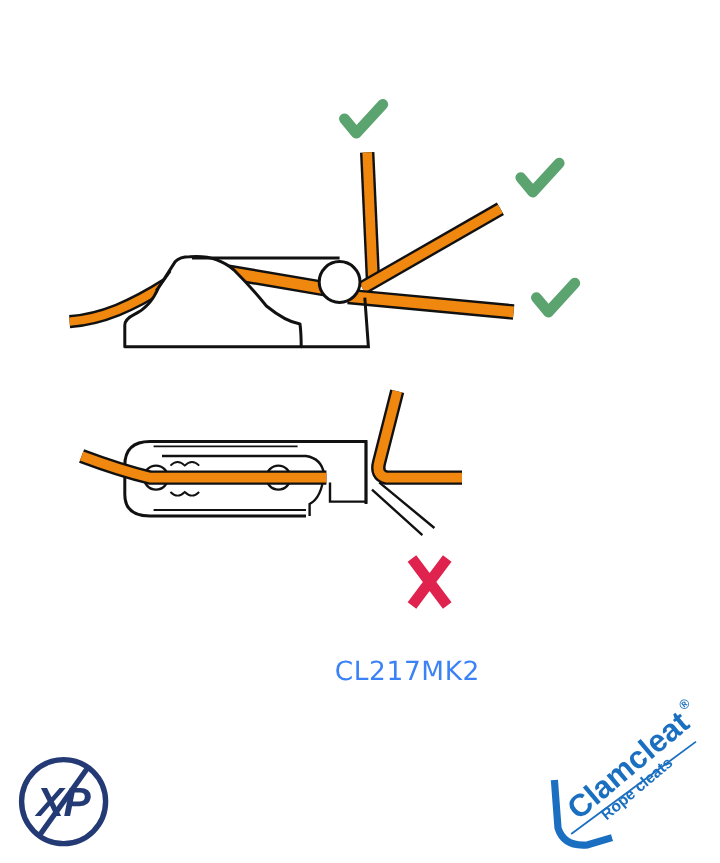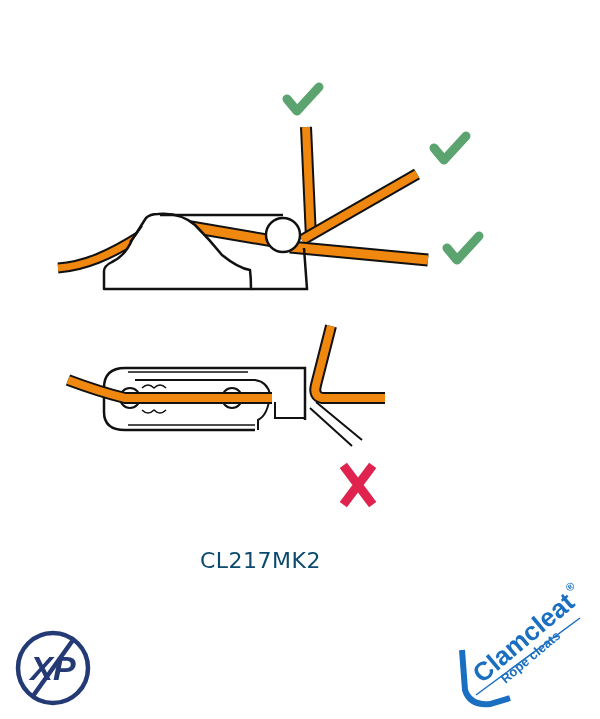--- a/index.html
+++ b/index.html
@@ -1,20 +1,20 @@
 <!DOCTYPE html>
 <html><head>
 <meta charset="utf-8">
 <style>
   html, body { margin: 0; padding: 0; background: #ffffff; }
   body { width: 600px; height: 719px; position: relative; overflow: hidden; font-family: "DejaVu Sans", sans-serif; }
   .canvas { position: absolute; left: 0; top: 0; width: 600px; height: 719px; }
   .model-label {
-    position: absolute; left: 200px; top: 548px; width: 200px; text-align: left;
-    font-family: "DejaVu Sans", sans-serif; font-size: 22px; color: #0c4a6e; letter-spacing: 0.5px;
+    position: absolute; left: 200px; top: 548px; width: 200px; text-align: right;
+    font-family: "DejaVu Sans", sans-serif; font-size: 22px; color: #3b82f6; letter-spacing: 0.5px;
   }
   .brand-text { font-family: "Liberation Sans", sans-serif; font-weight: bold; }
 </style>
 </head>
 <body>
 
 <svg class="canvas" viewBox="0 0 600 719" xmlns="http://www.w3.org/2000/svg">
 
   <g>
 

